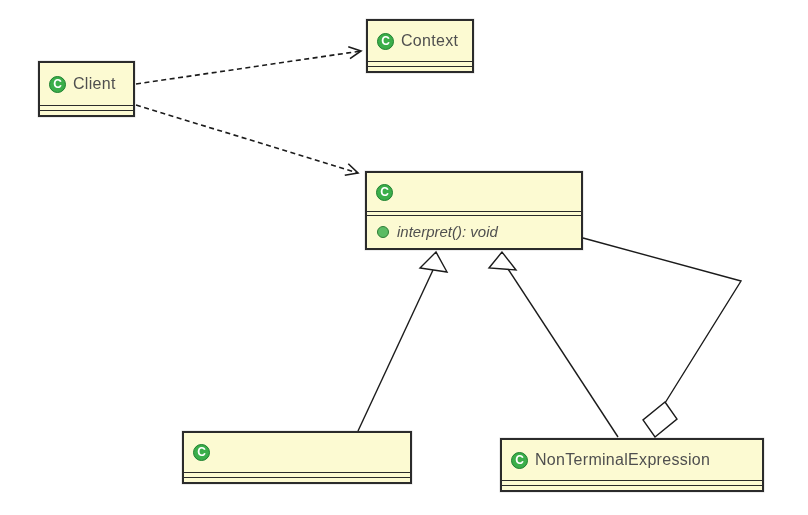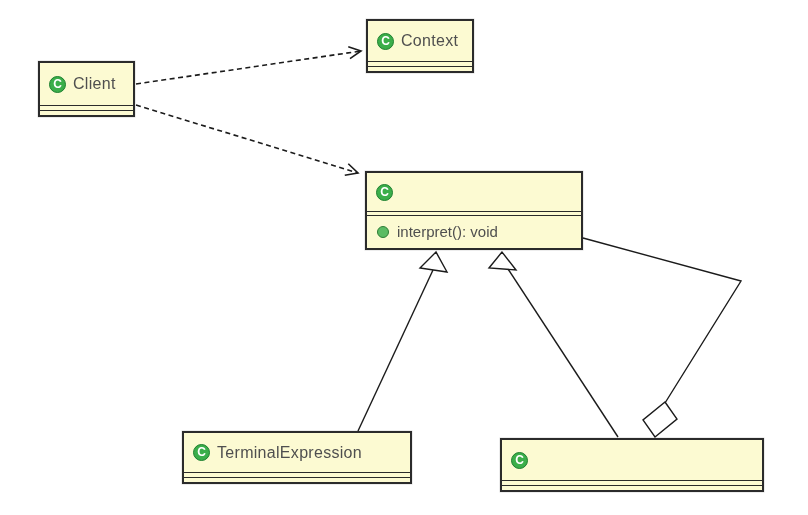--- a/index.html
+++ b/index.html
@@ -75,20 +75,21 @@
     width: 12px; height: 12px;
     border-radius: 50%;
     background: #5cbb64;
     border: 1.5px solid #2e7d36;
     box-sizing: border-box;
   }
   .method-text {
     color: #4f4f4f;
     font-size: 15px;
     white-space: nowrap;
+    font-style: italic;
   }
 </style>
 </head>
 <body>
 
 <div class="canvas">
 
   <svg class="edges" viewBox="0 0 808 515" xmlns="http://www.w3.org/2000/svg">
     <defs>
       <marker id="dep-arrow" markerUnits="userSpaceOnUse" markerWidth="18" markerHeight="16" refX="15" refY="8" orient="auto">
@@ -141,27 +142,27 @@
     <div class="strip-mid"></div>
     <div class="method-row">
       <span class="method-icon"></span>
       <span class="method-text">interpret(): void</span>
     </div>
   </div>
 
   <div class="uml-class" style="left:182px; top:431px; width:230px; height:53px;">
     <div class="uml-title">
       <span class="class-icon">C</span>
-      <span class="uml-name">TerminalExpression</span>
     </div>
     <div class="strip"></div>
     <div class="strip"></div>
   </div>
 
   <div class="uml-class" style="left:500px; top:438px; width:264px; height:54px;">
     <div class="uml-title">
       <span class="class-icon">C</span>
+      <span class="uml-name">NonTerminalExpression</span>
     </div>
     <div class="strip"></div>
     <div class="strip"></div>
   </div>
 
 </div>
 
 </body></html>

